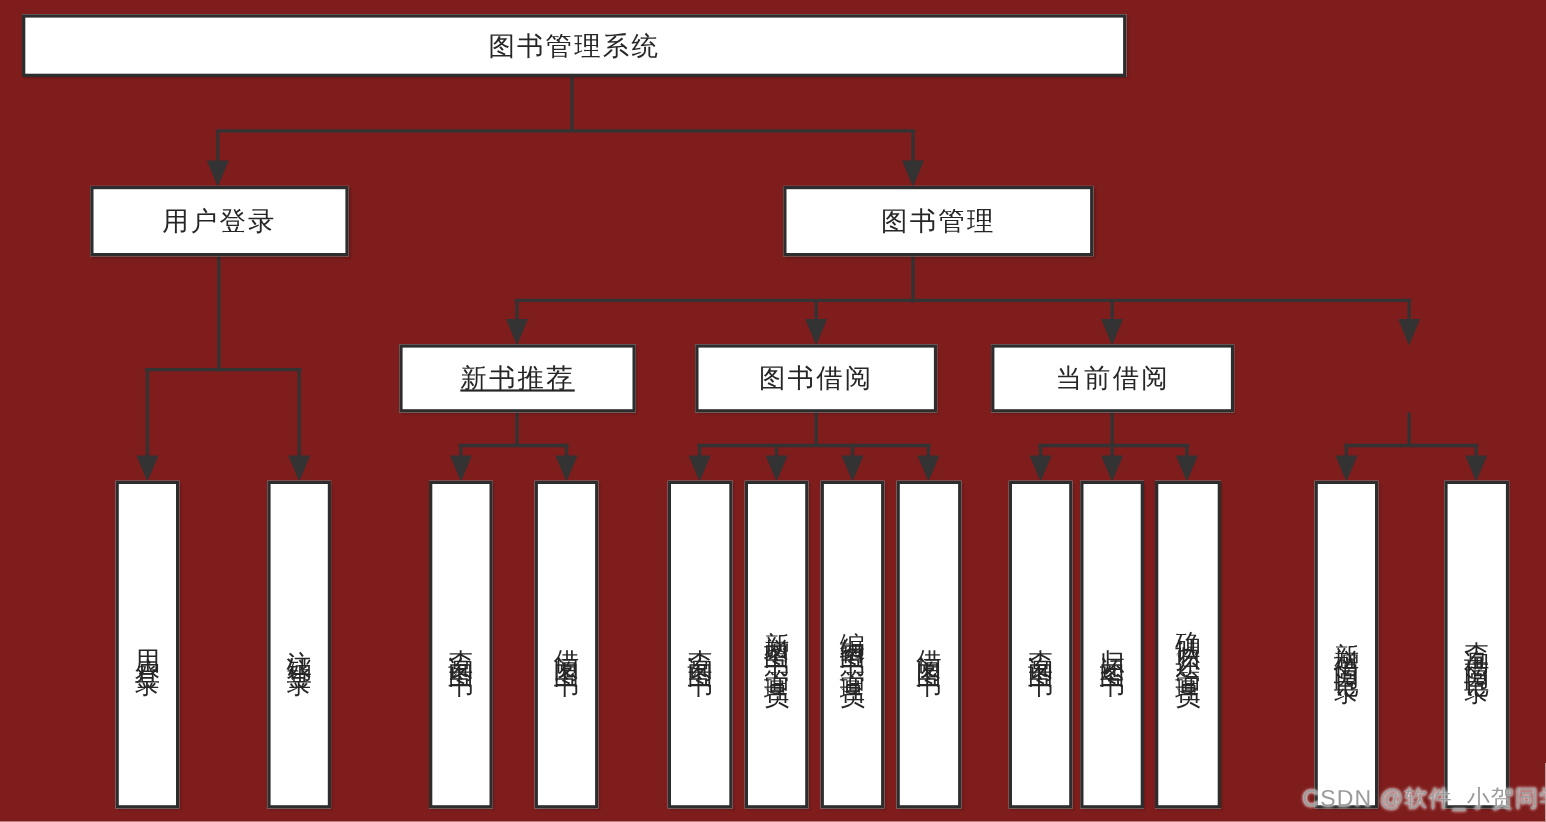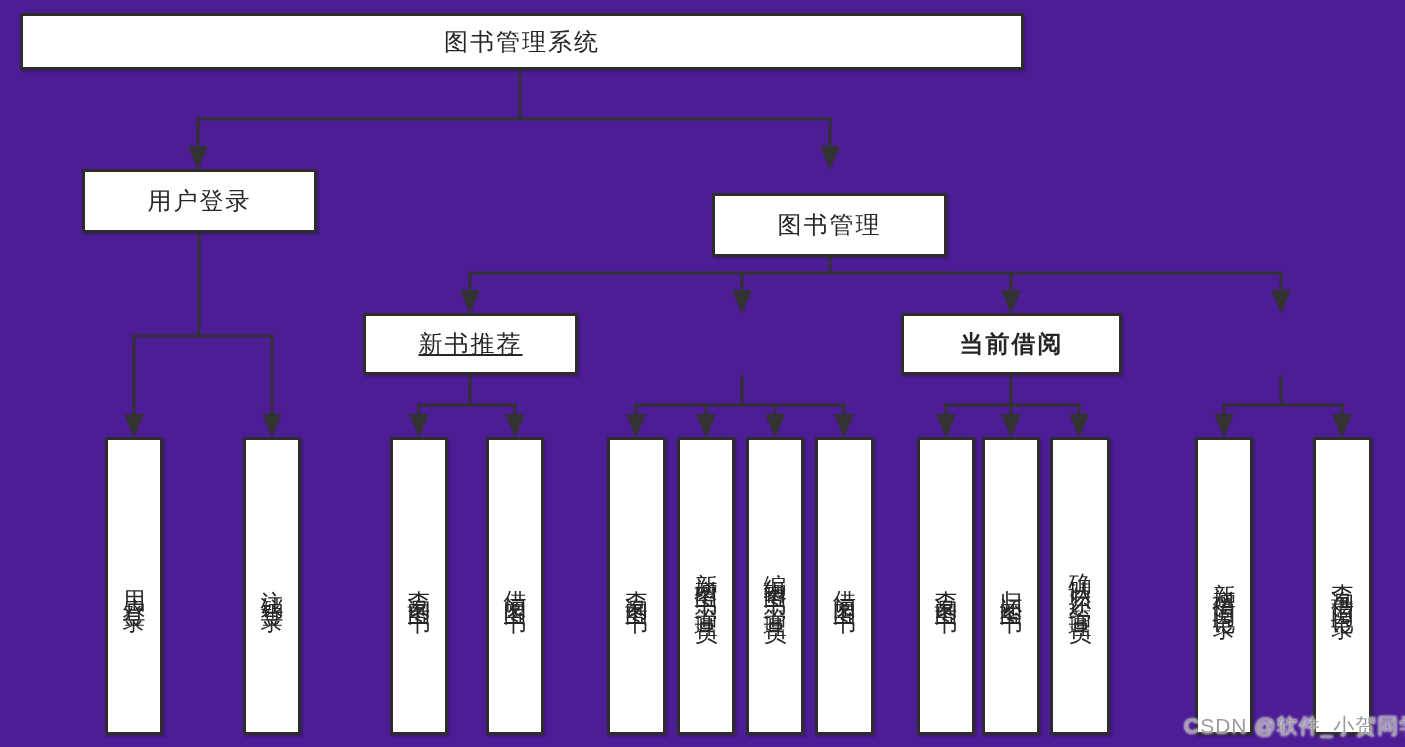--- a/index.html
+++ b/index.html
@@ -1,20 +1,20 @@
 <!DOCTYPE html>
 <html><head>
 <meta charset="utf-8">
 <style>
   html, body { margin: 0; padding: 0; background: #ffffff; }
   .canvas {
     position: relative;
     width: 1405px;
     height: 747px;
-    background: #4c1d95;
+    background: #7f1d1d;
     font-family: "Liberation Sans", sans-serif;
     overflow: hidden;
   }
   .connectors { position: absolute; left: 0; top: 0; }
   .box {
     position: absolute;
     box-sizing: border-box;
     background: #ffffff;
     border: 3px solid #2d2d2d;
     display: flex;
@@ -82,24 +82,25 @@
       <polygon points="1001,414 1021,414 1011,438"></polygon>
       <polygon points="1069,414 1089,414 1079,438"></polygon>
       <polygon points="1214,414 1234,414 1224,438"></polygon>
       <polygon points="1332,414 1352,414 1342,438"></polygon>
     </g>
   </svg>
 
   <div class="box hbox" style="left:20px; top:13px; width:1004px; height:57px;">图书管理系统</div>
 
   <div class="box hbox" style="left:82px; top:169px; width:235px; height:64px;">用户登录</div>
-  <div class="box hbox" style="left:712px; top:169px; width:235px; height:64px;margin-top:24px;">图书管理</div>
+  <div class="box hbox" style="left:712px; top:169px; width:282px; height:64px;">图书管理</div>
 
   <div class="box hbox" style="left:363px; top:313px; width:215px;text-decoration:underline;">新书推荐</div>
-  <div class="box hbox" style="left:901px; top:313px; width:221px;font-weight:bold;">当前借阅</div>
+  <div class="box hbox" style="left:632px; top:313px; width:220px;">图书借阅</div>
+  <div class="box hbox" style="left:901px; top:313px; width:221px;">当前借阅</div>
 
   <div class="box vbox" style="left:105px;">用户登录</div>
   <div class="box vbox" style="left:243px;">注销登录</div>
 
   <div class="box vbox" style="left:390px;">查询图书</div>
   <div class="box vbox" style="left:486px;">借阅图书</div>
 
   <div class="box vbox" style="left:607px; width:59px;">查询图书</div>
   <div class="box vbox" style="left:677px;">新增图书（管理员）</div>
   <div class="box vbox" style="left:746px;">编辑图书（管理员）</div>

